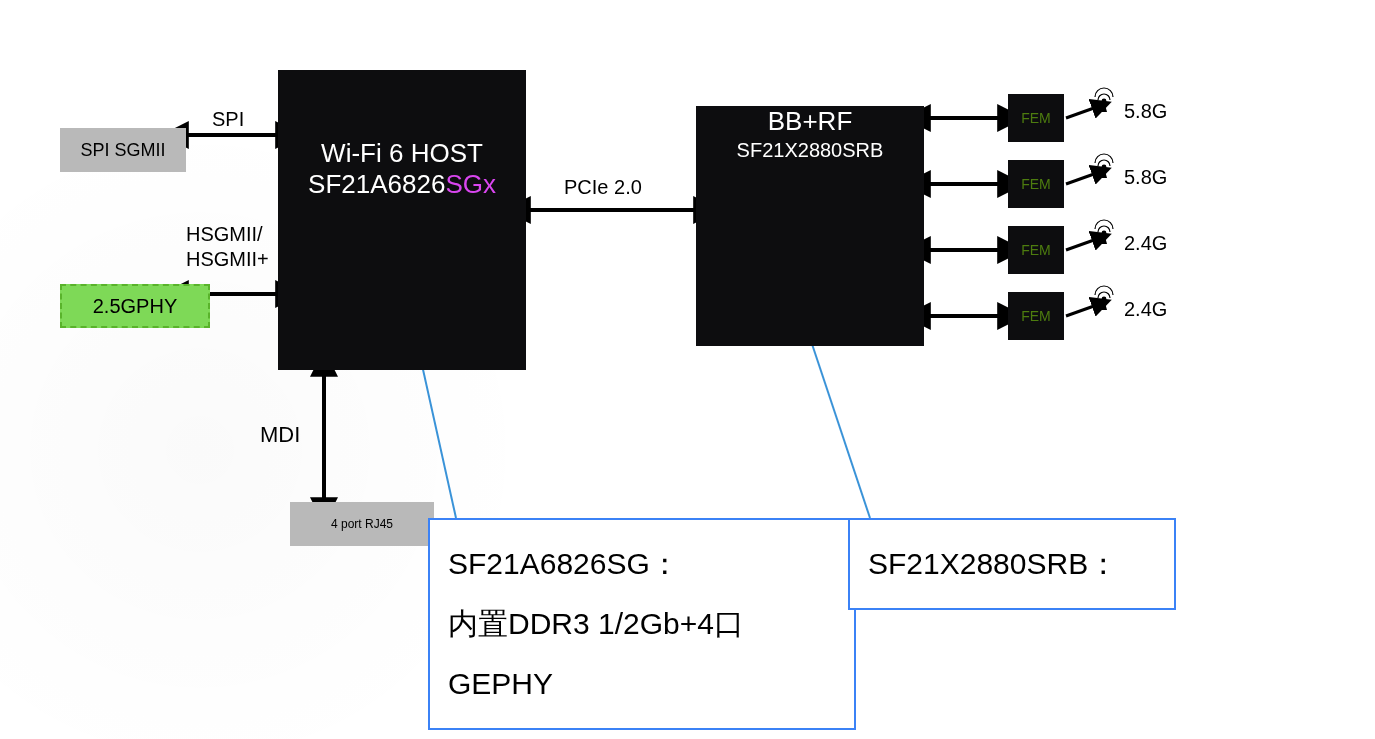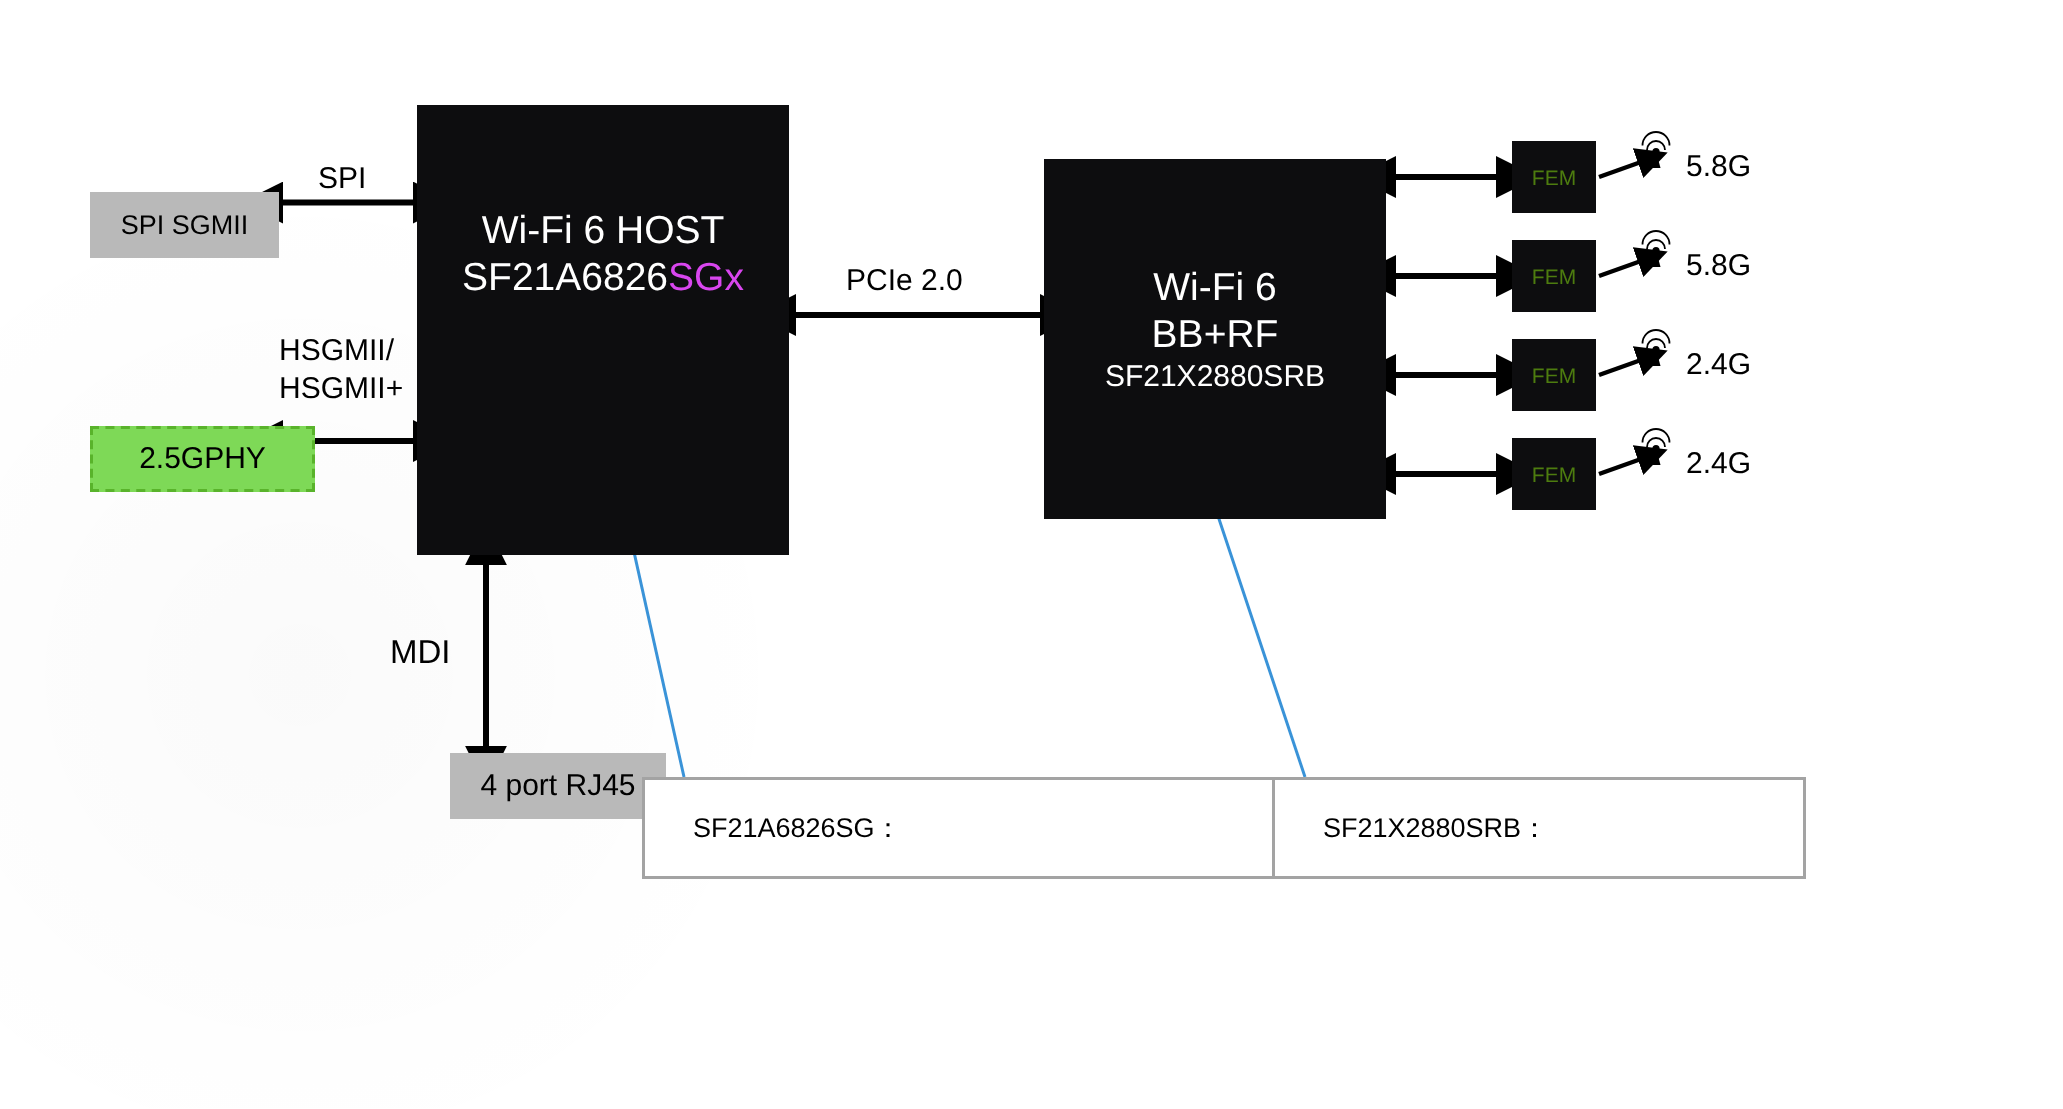--- a/index.html
+++ b/index.html
@@ -3,21 +3,21 @@
 <meta charset="utf-8">
 <style>
   html,body{margin:0;padding:0;width:1375px;height:739px;background:#fff;font-family:Arial,"Microsoft YaHei",sans-serif;position:relative;overflow:hidden}
   
   .bg::before{content:"";position:absolute;left:-200px;top:50px;width:800px;height:800px;border-radius:50%;background:radial-gradient(circle at 50% 50%, rgba(0,0,0,0.02) 0%, rgba(0,0,0,0) 60%)}
   .box{position:absolute;box-sizing:border-box}
   .black{background:#0d0d0f;color:#fff;text-align:center}
   .grey{background:#b9b9b9;color:#000;text-align:center;font-size:18px;display:flex;align-items:center;justify-content:center}
   .green{background:#7ed957;border:2px dashed #59b32b;color:#000;text-align:center;font-size:20px;display:flex;align-items:center;justify-content:center}
   .femb{background:#0d0d0f;color:#4d7c0f;font-size:14px;display:flex;align-items:center;justify-content:center;width:56px;height:48px}
-  .callout{position:absolute;border:2px solid #a3a3a3;background:#fff;padding:14px 32px;font-size:18px;line-height:2.0}
+  .callout{position:absolute;border:2px solid #3b82f6;background:#fff;padding:14px 18px;font-size:30px;line-height:2.0}
   .label{position:absolute;font-size:20px;color:#000}
   .small{font-size:18px}
   .hostline1{font-size:26px;color:#fff;padding-top:68px}
   .hostline2{font-size:26px}
   .accent{color:#d946ef}
   .bbline1{font-size:26px;padding-top:70px}
   .bbline2{font-size:26px}
   .bbline3{font-size:20px;margin-top:2px}
   .femtxt{position:absolute;font-size:20px}
   svg{position:absolute;left:0;top:0;pointer-events:none}
@@ -65,31 +65,30 @@
   <circle cx="416" cy="338" r="4" fill="#3a93d8"></circle>
   <line x1="416" y1="338" x2="456" y2="518" stroke="#3a93d8" stroke-width="2"></line>
   <circle cx="810" cy="338" r="4" fill="#3a93d8"></circle>
   <line x1="810" y1="338" x2="870" y2="518" stroke="#3a93d8" stroke-width="2"></line>
 </svg>
 
 <div class="box grey" style="left:60px;top:128px;width:126px;height:44px">SPI SGMII</div>
 
 <div class="box green" style="left:60px;top:284px;width:150px;height:44px">2.5GPHY</div>
 
-<div class="box grey small" style="left:300px;top:502px;width:144px;height:44px;font-size:20px">4 port RJ45</div>
+<div class="box grey small" style="left:290px;top:502px;width:144px;height:44px;font-size:12px">4 port RJ45</div>
 
 <div class="box black" style="left:278px;top:70px;width:248px;height:300px">
   <div class="hostline1">Wi-Fi 6 HOST</div>
   <div class="hostline2">
     <span>SF21A6826</span><span class="accent">SGx</span>
   </div>
 </div>
 
 <div class="box black" style="left:696px;top:106px;width:228px;height:240px">
-  <div class="bbline1">Wi-Fi 6</div>
   <div class="bbline2">BB+RF</div>
   <div class="bbline3">SF21X2880SRB</div>
 </div>
 
 <div class="box femb" style="left:1008px;top:94px">FEM</div>
 <div class="box femb" style="left:1008px;top:160px">FEM</div>
 <div class="box femb" style="left:1008px;top:226px">FEM</div>
 <div class="box femb" style="left:1008px;top:292px">FEM</div>
 
 <div class="label" style="left:212px;top:108px">SPI</div>
@@ -98,16 +97,17 @@
 <div class="label" style="left:564px;top:176px">PCIe 2.0</div>
 <div class="label" style="left:260px;top:422px;font-size:22px">MDI</div>
 
 <div class="femtxt" style="left:1124px;top:100px">5.8G</div>
 <div class="femtxt" style="left:1124px;top:166px">5.8G</div>
 <div class="femtxt" style="left:1124px;top:232px">2.4G</div>
 <div class="femtxt" style="left:1124px;top:298px">2.4G</div>
 
 <div class="callout" style="left:428px;top:518px;width:388px">
   <div>SF21A6826SG：</div>
+  <div>内置DDR3 1/2Gb+4口GEPHY</div>
 </div>
 <div class="callout" style="left:848px;top:518px;width:288px">
   <div>SF21X2880SRB：</div>
 </div>
 
 </body></html>

